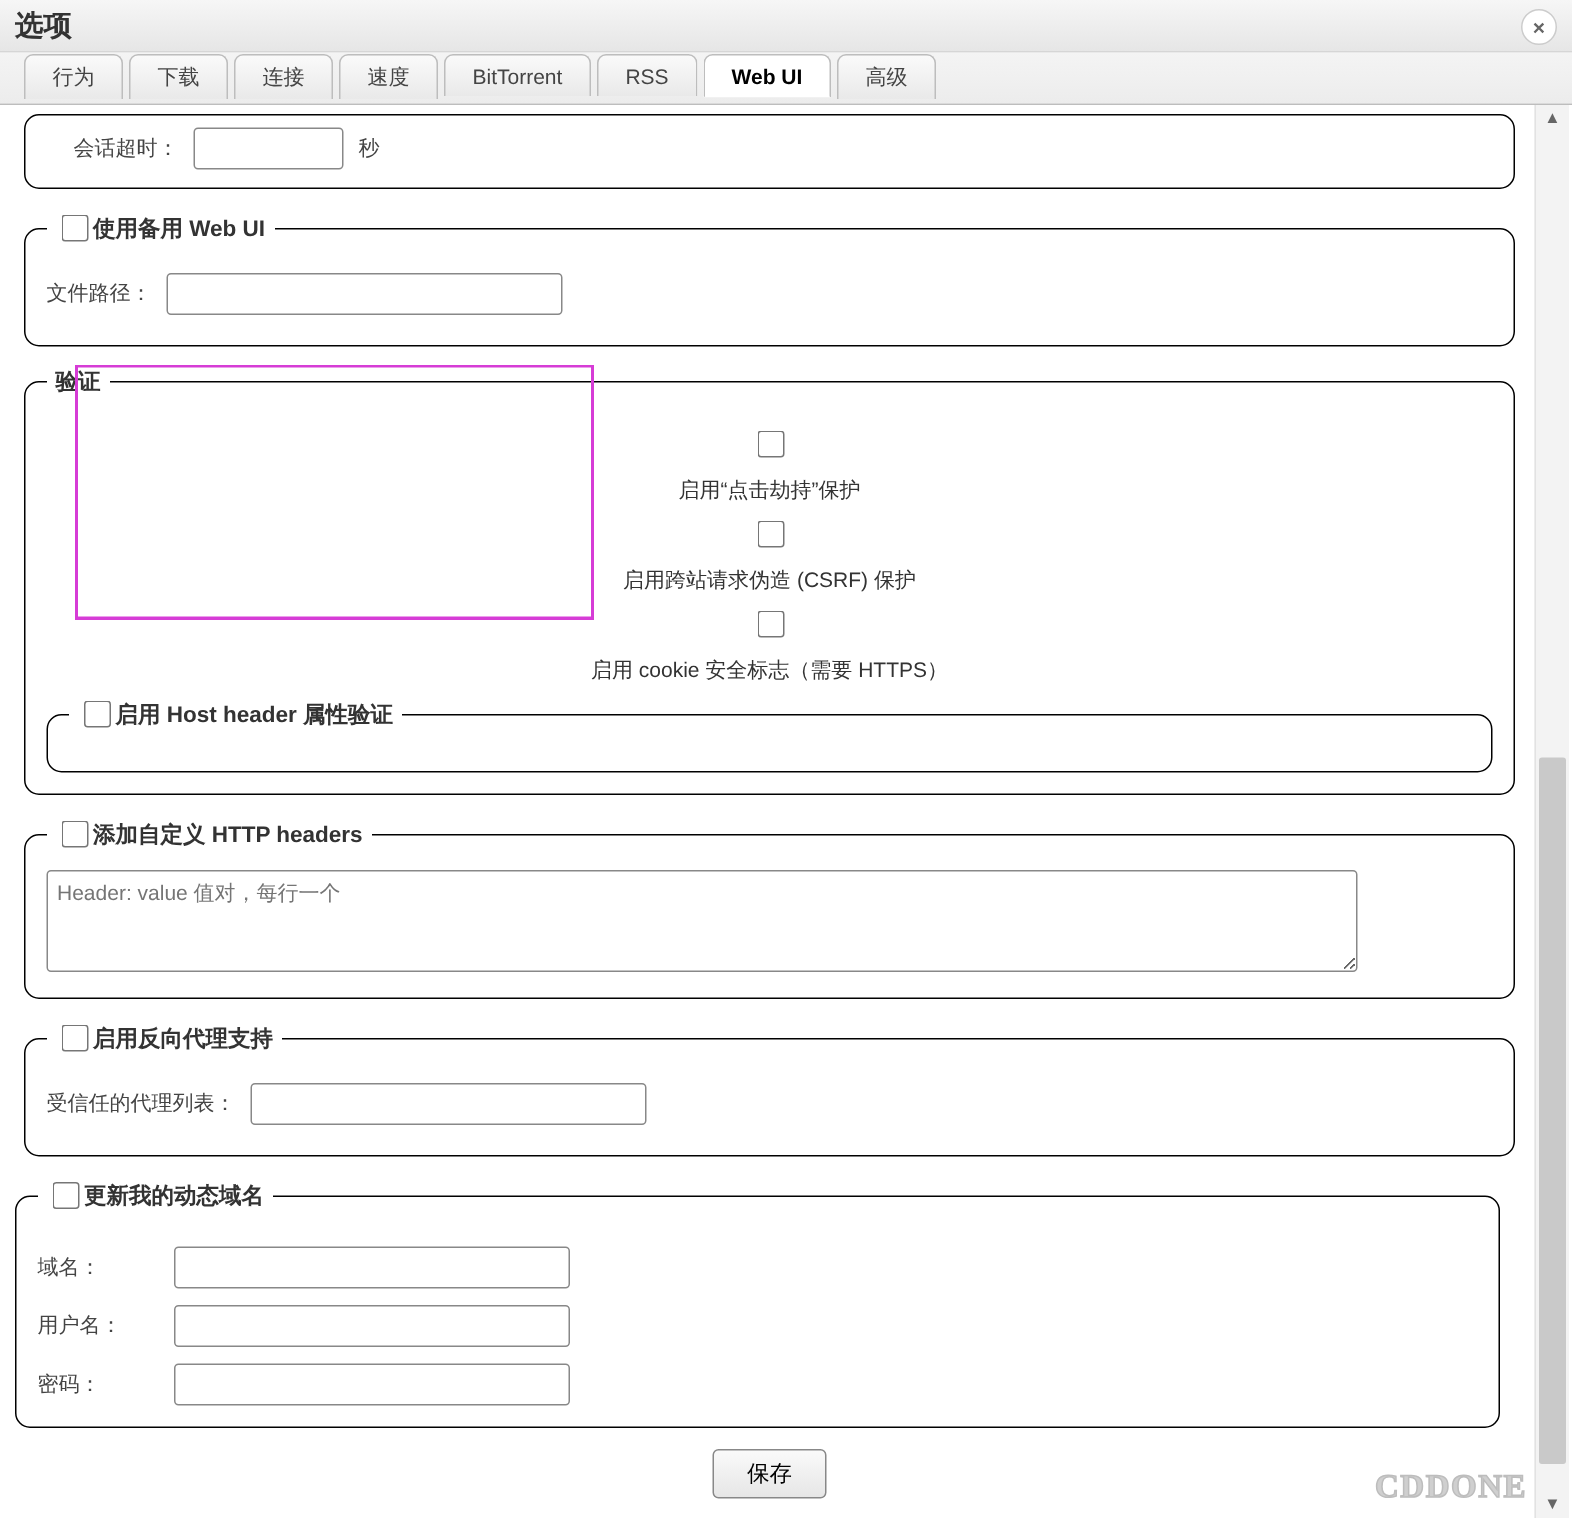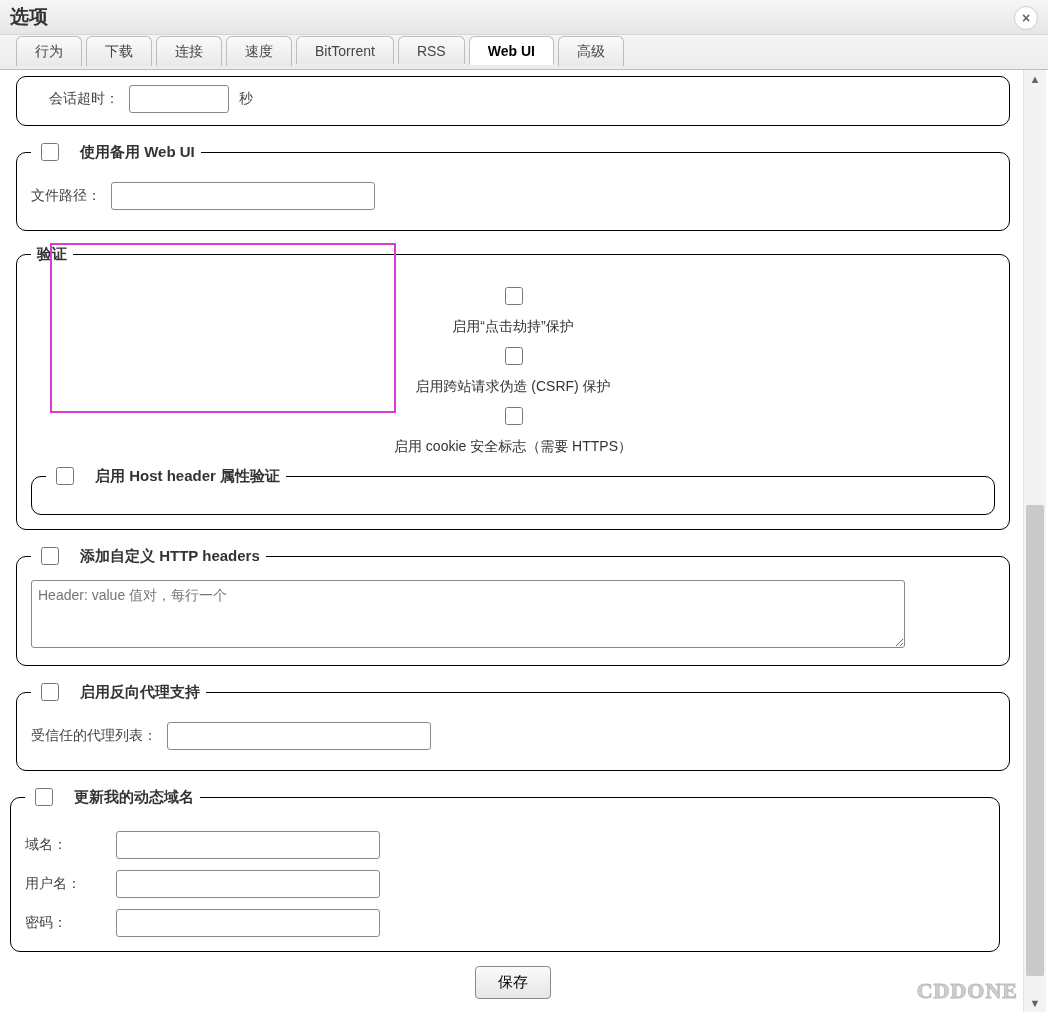--- a/index.html
+++ b/index.html
@@ -135,21 +135,21 @@
   }
   fieldset.inner {
     border-color: #000;
   }
   legend {
     padding: 0 6px;
     font-weight: bold;
     font-size: 15px;
     display: flex;
     align-items: center;
-    gap: 18px;
+    gap: 0;
   }
   legend .cb {
     width: 18px;
     height: 18px;
   }
   .row {
     display: flex;
     align-items: center;
     gap: 10px;
     margin: 6px 0;

